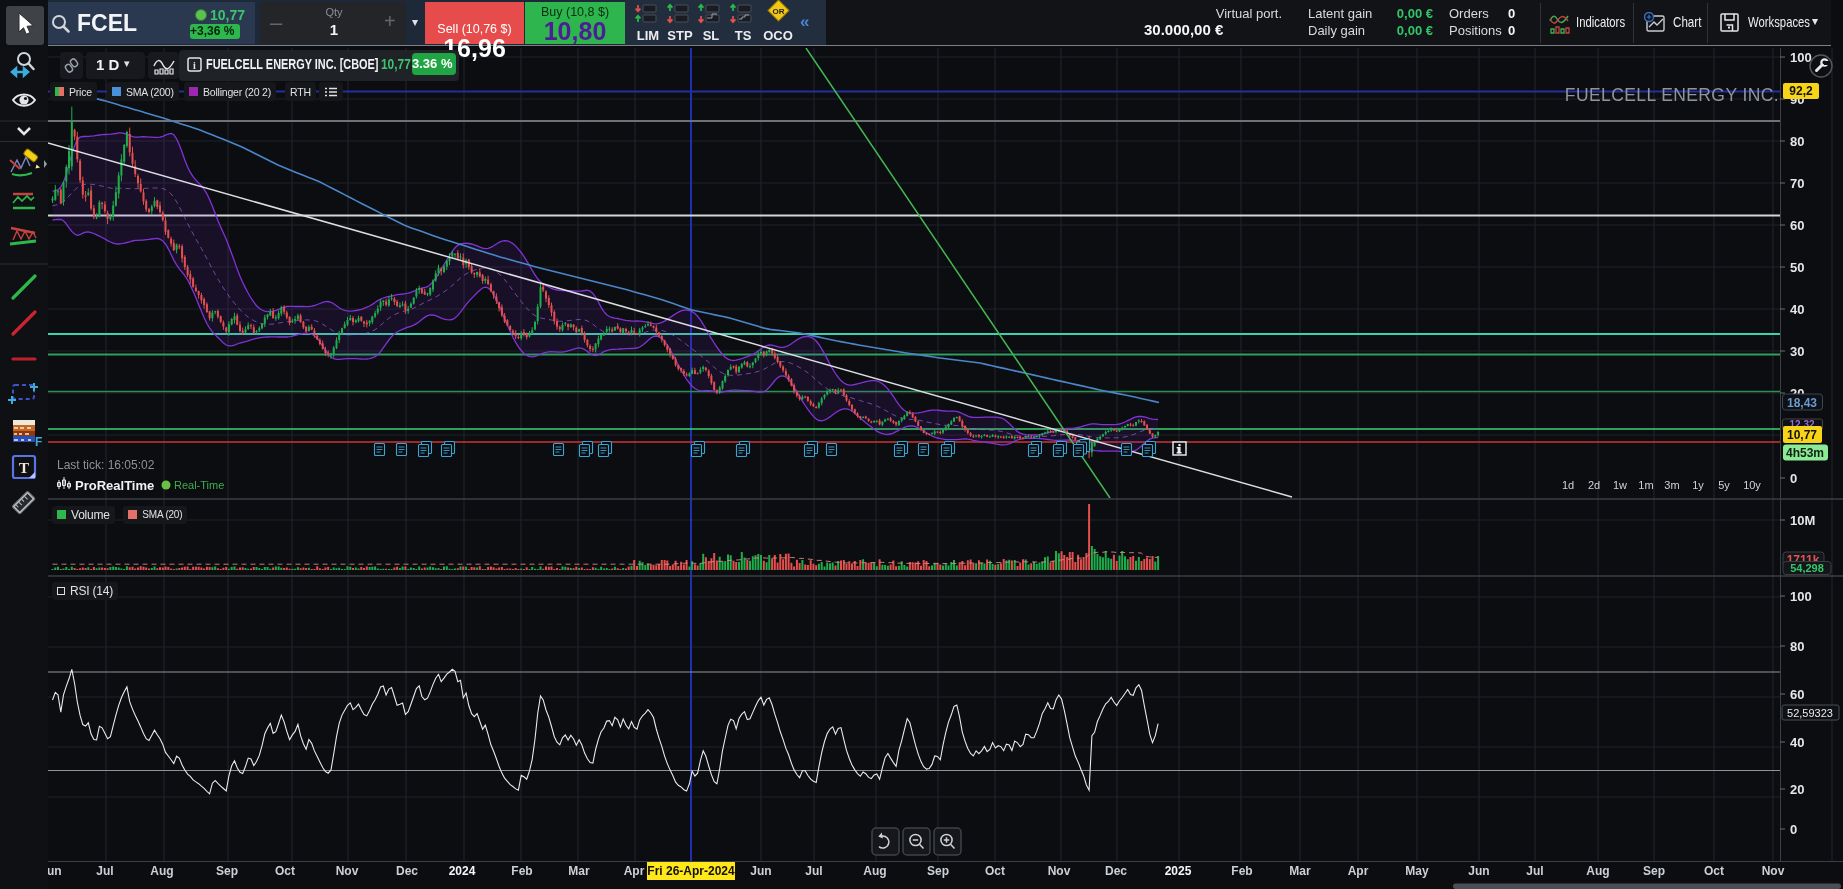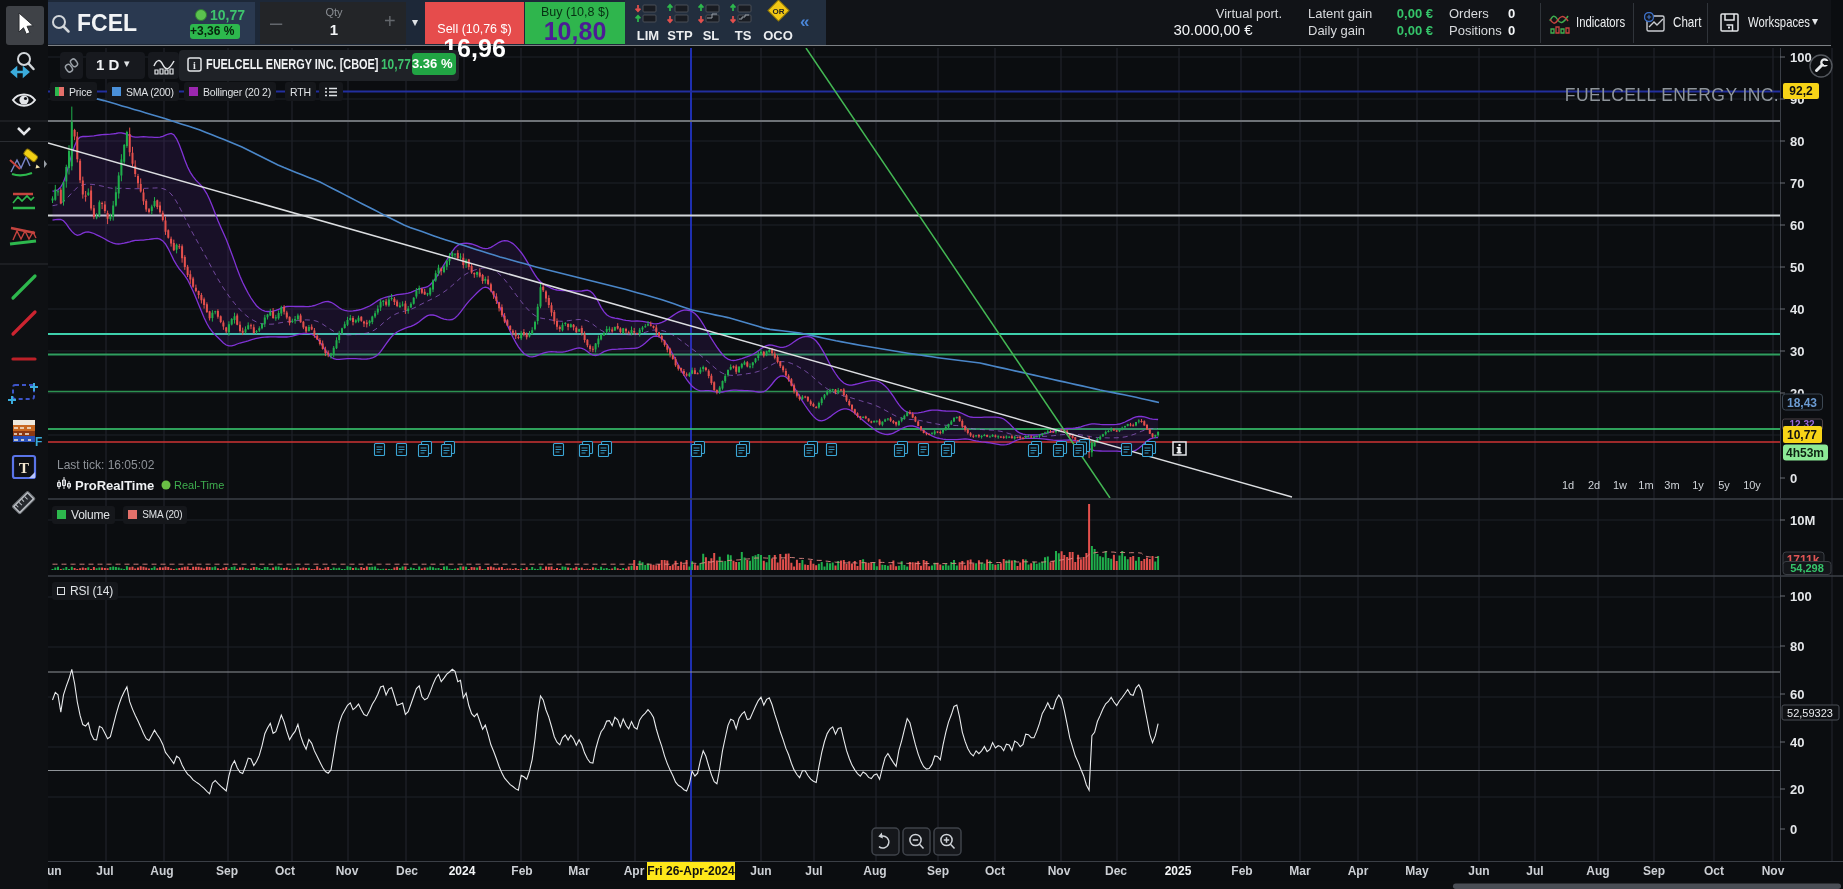--- a/index.html
+++ b/index.html
@@ -325,21 +325,21 @@
   <g font-family="Liberation Sans,sans-serif" font-size="13px" font-weight="bold" fill="#eceef0" text-anchor="middle">
    <text x="23" y="40">LIM</text>
           <text x="55" y="40">STP</text>
           <text x="86" y="40">SL</text>
           <text x="118" y="40">TS</text>
           <text x="153" y="40">OCO</text>
   </g>
  </svg>
  <div class="abs" style="left:764px;top:12px;color:#4a86d8;font-size:17px;font-weight:bold">«</div>
  <div class="abs" style="left:1128px;top:6px;width:118px;text-align:right;font-size:13px;color:#d8dadd">Virtual port.</div>
- <div class="abs" style="left:1108px;top:21px;width:138px;text-align:center;font-size:15px;font-weight:normal;color:#f4f6f8">30.000,00 €</div>
+ <div class="abs" style="left:1108px;top:21px;width:138px;text-align:left;font-size:15px;font-weight:bold;color:#f4f6f8">30.000,00 €</div>
  <div class="abs" style="left:1272px;top:6px;font-size:13px;color:#d8dadd">Latent gain</div>
  <div class="abs" style="left:1272px;top:23px;font-size:13px;color:#d8dadd">Daily gain</div>
  <div class="abs" style="left:1342px;top:6px;width:55px;text-align:right;font-size:13px;font-weight:bold;color:#35c46a">0,00 €</div>
  <div class="abs" style="left:1342px;top:23px;width:55px;text-align:right;font-size:13px;font-weight:bold;color:#35c46a">0,00 €</div>
  <div class="abs" style="left:1413px;top:6px;font-size:13px;color:#d8dadd">Orders</div>
  <div class="abs" style="left:1413px;top:23px;font-size:13px;color:#d8dadd">Positions</div>
  <div class="abs" style="left:1472px;top:6px;font-size:13px;font-weight:bold;color:#f4f6f8">0</div>
  <div class="abs" style="left:1472px;top:23px;font-size:13px;font-weight:bold;color:#f4f6f8">0</div>
  <div class="abs" style="left:1504px;top:3px;width:1px;height:40px;background:#30343a"></div>
  <div class="abs" style="left:1597px;top:3px;width:1px;height:40px;background:#30343a"></div>

